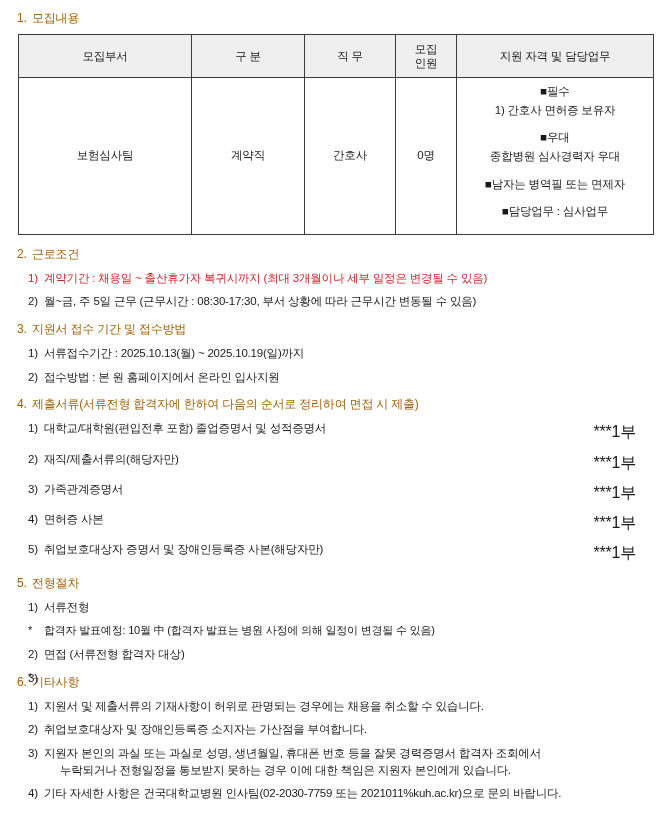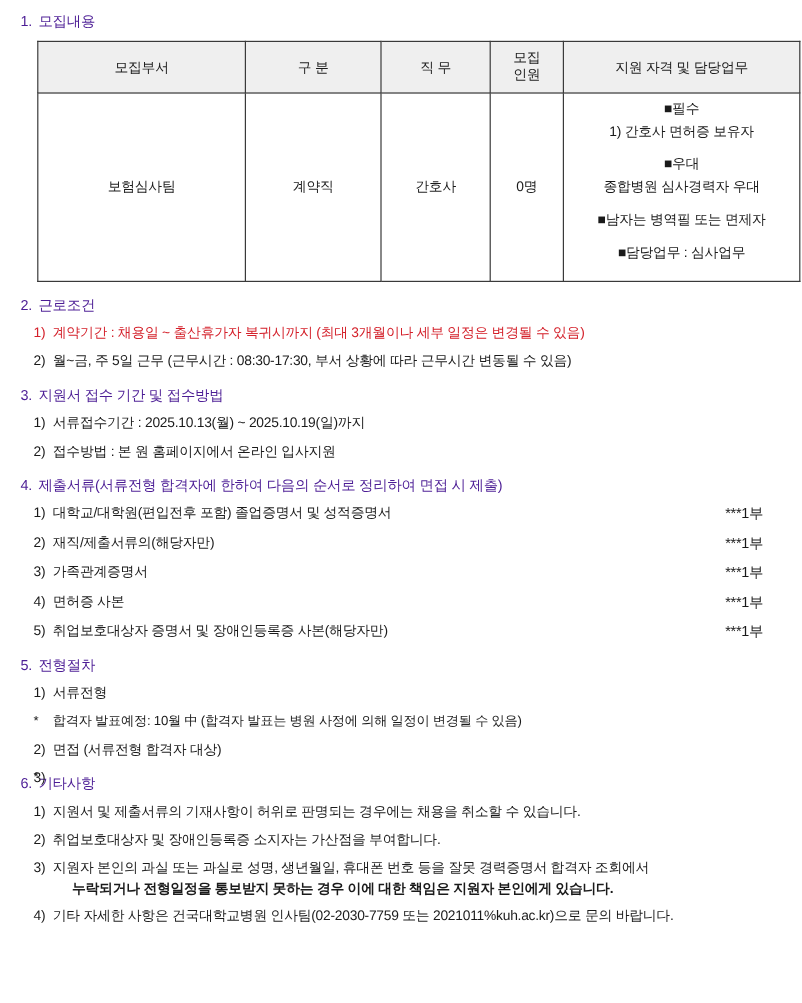--- a/index.html
+++ b/index.html
@@ -21,35 +21,35 @@
     padding: 10px 14px 8px 14px;
   }
 
   
   .section {
     margin-bottom: 11px;
   }
   .sec-title {
     font-size: 12px;
     font-weight: normal;
-    color: #4c1d95;
+    color: #a16207;
     padding-left: 3px;
     margin-bottom: 7px;
     letter-spacing: -0.2px;
   }
   .sec-title .num {
     display: inline-block;
     min-width: 15px;
   }
 
   
   table.recruit {
     border-collapse: collapse;
     width: 636px;
-    margin: 0 auto 0 17px;
+    margin: 0 auto 0 4px;
     table-layout: fixed;
   }
   table.recruit th, table.recruit td {
     border: 1px solid #3a3a3a;
     text-align: center;
     vertical-align: middle;
     font-weight: normal;
     font-size: 11.5px;
     letter-spacing: -0.2px;
   }
@@ -112,29 +112,28 @@
   }
   
   .row-copies {
     display: flex;
     justify-content: space-between;
     align-items: flex-start;
   }
   .copies {
     padding-right: 18px;
     white-space: nowrap;
-    font-size: 12px;
+    font-size: 16px;
   }
   li.wrap2 {
     line-height: 1.55;
   }
   .indent-cont {
     display: block;
     padding-left: 16px;
-    font-weight: bold;
   }
 </style>
 </head>
 <body>
 
 <div class="page">
 
   <div class="section">
     <div class="sec-title">
       <span class="num">1.</span><span>모집내용</span>

